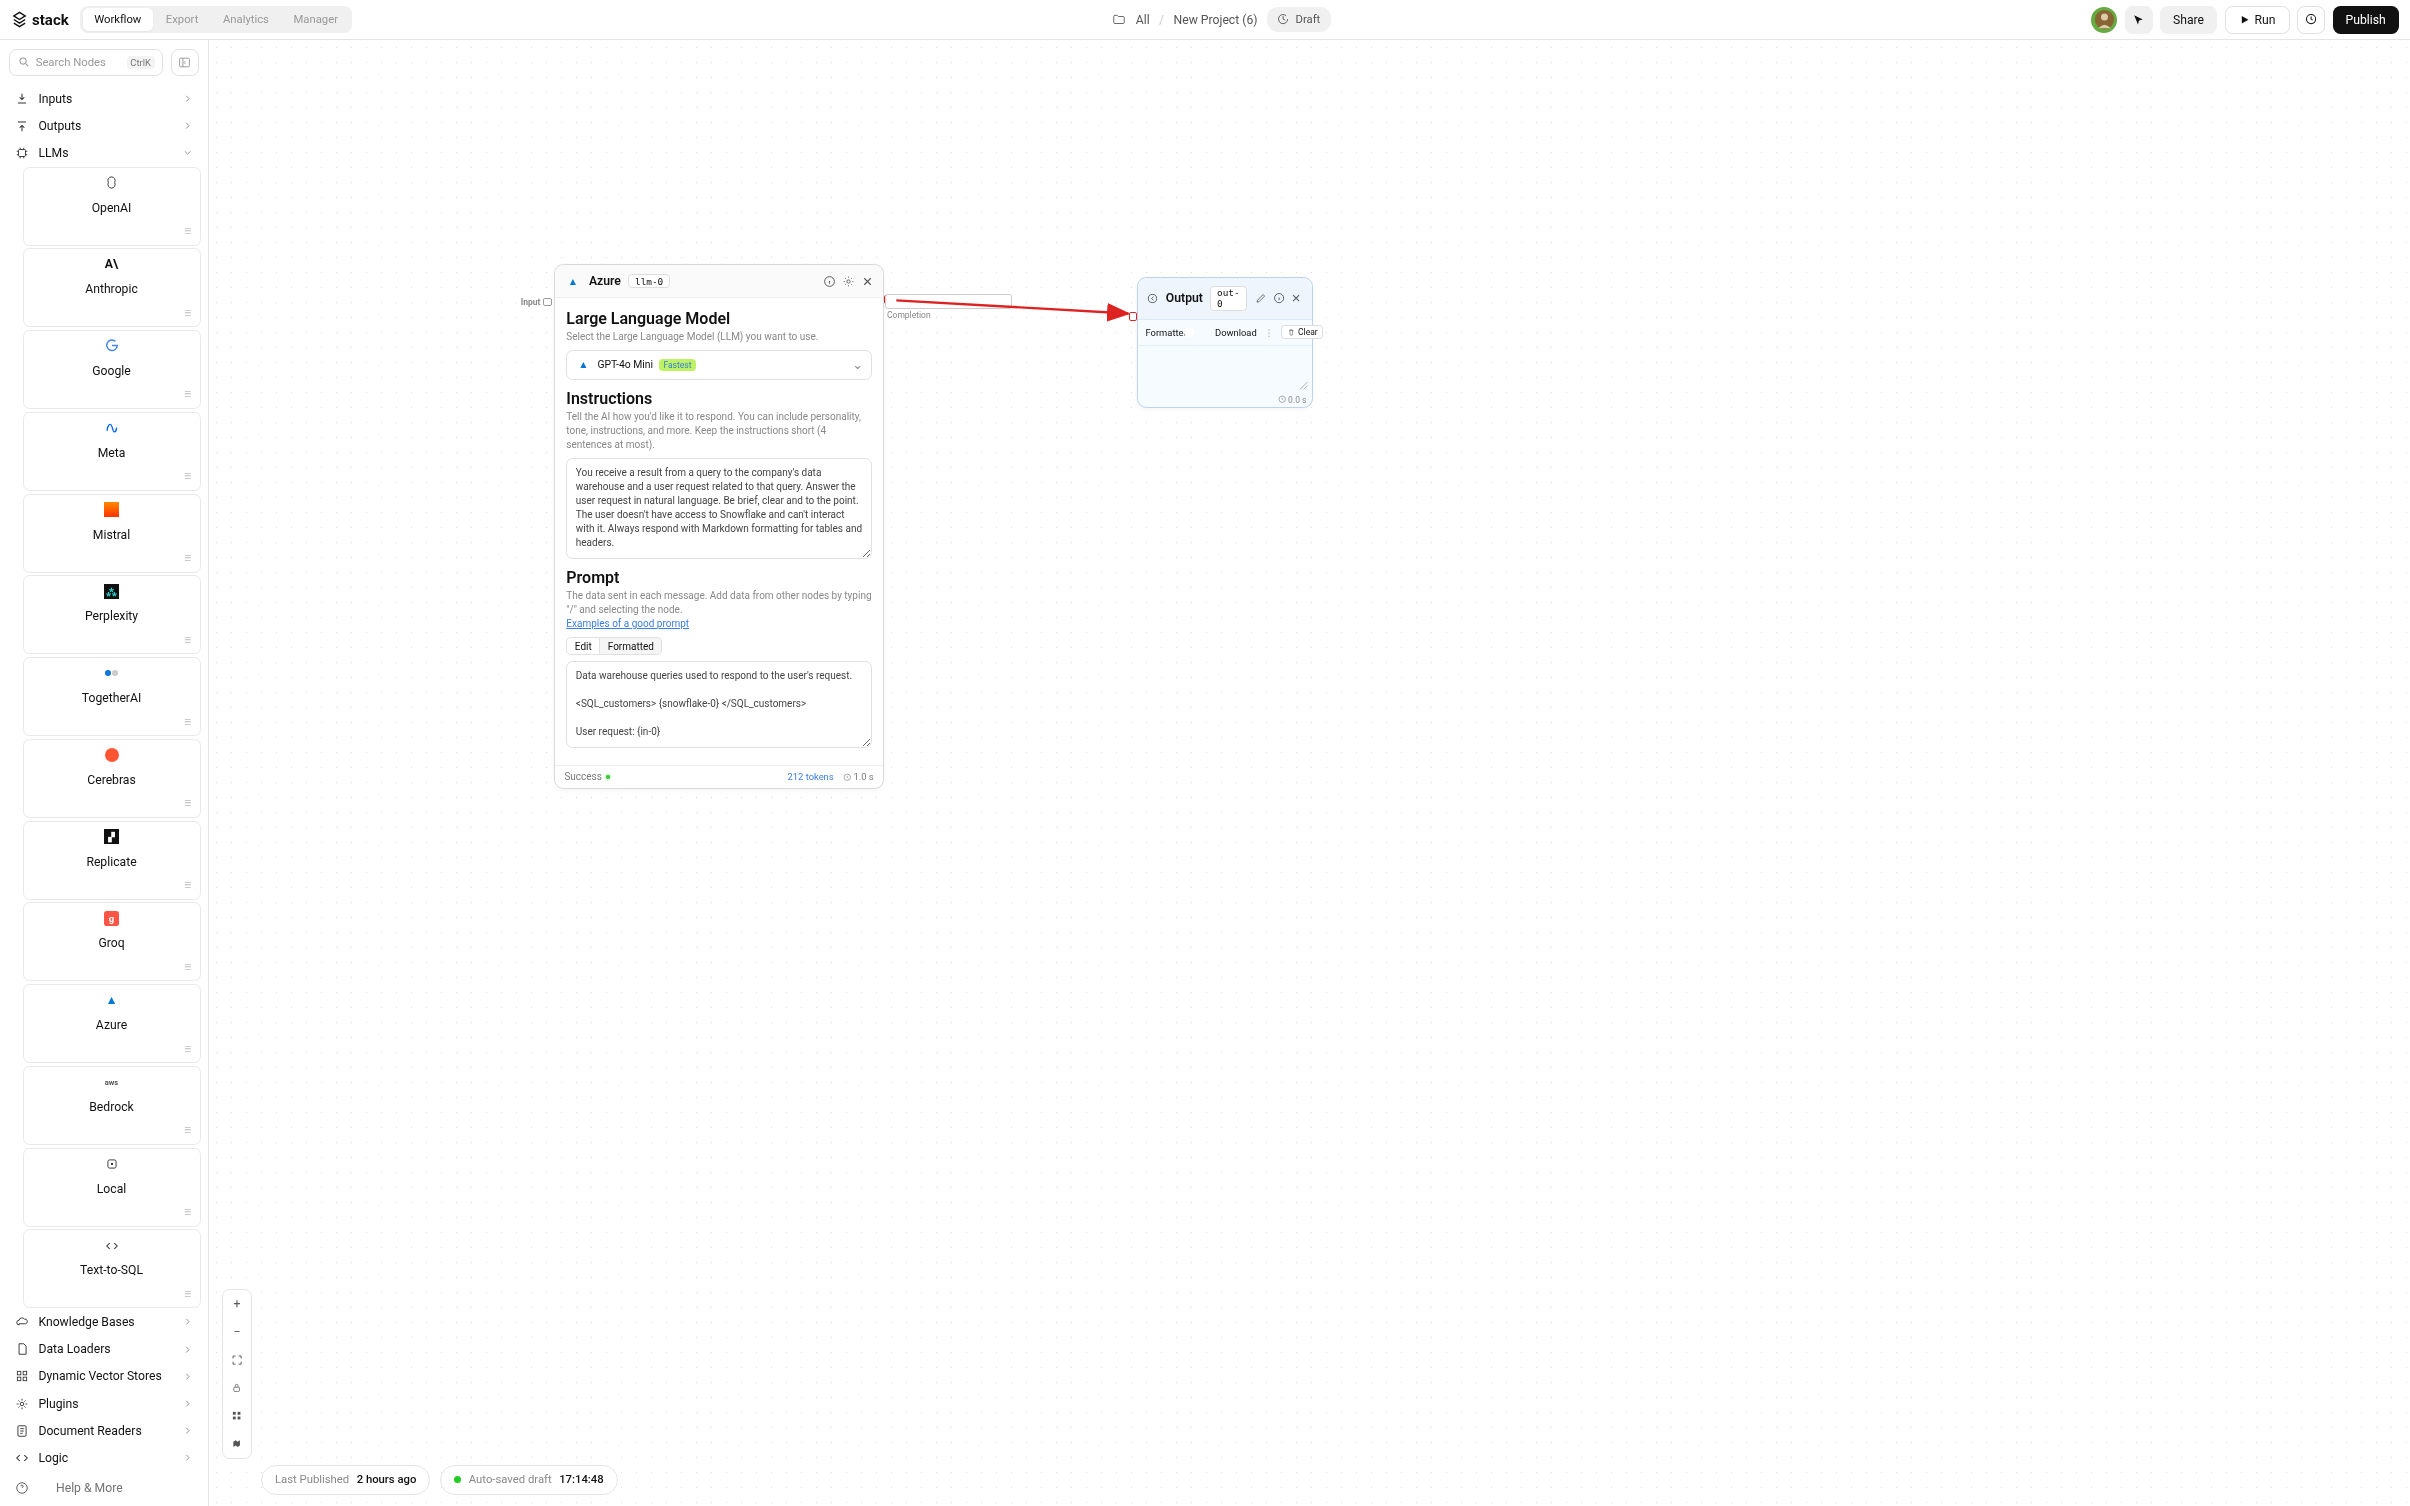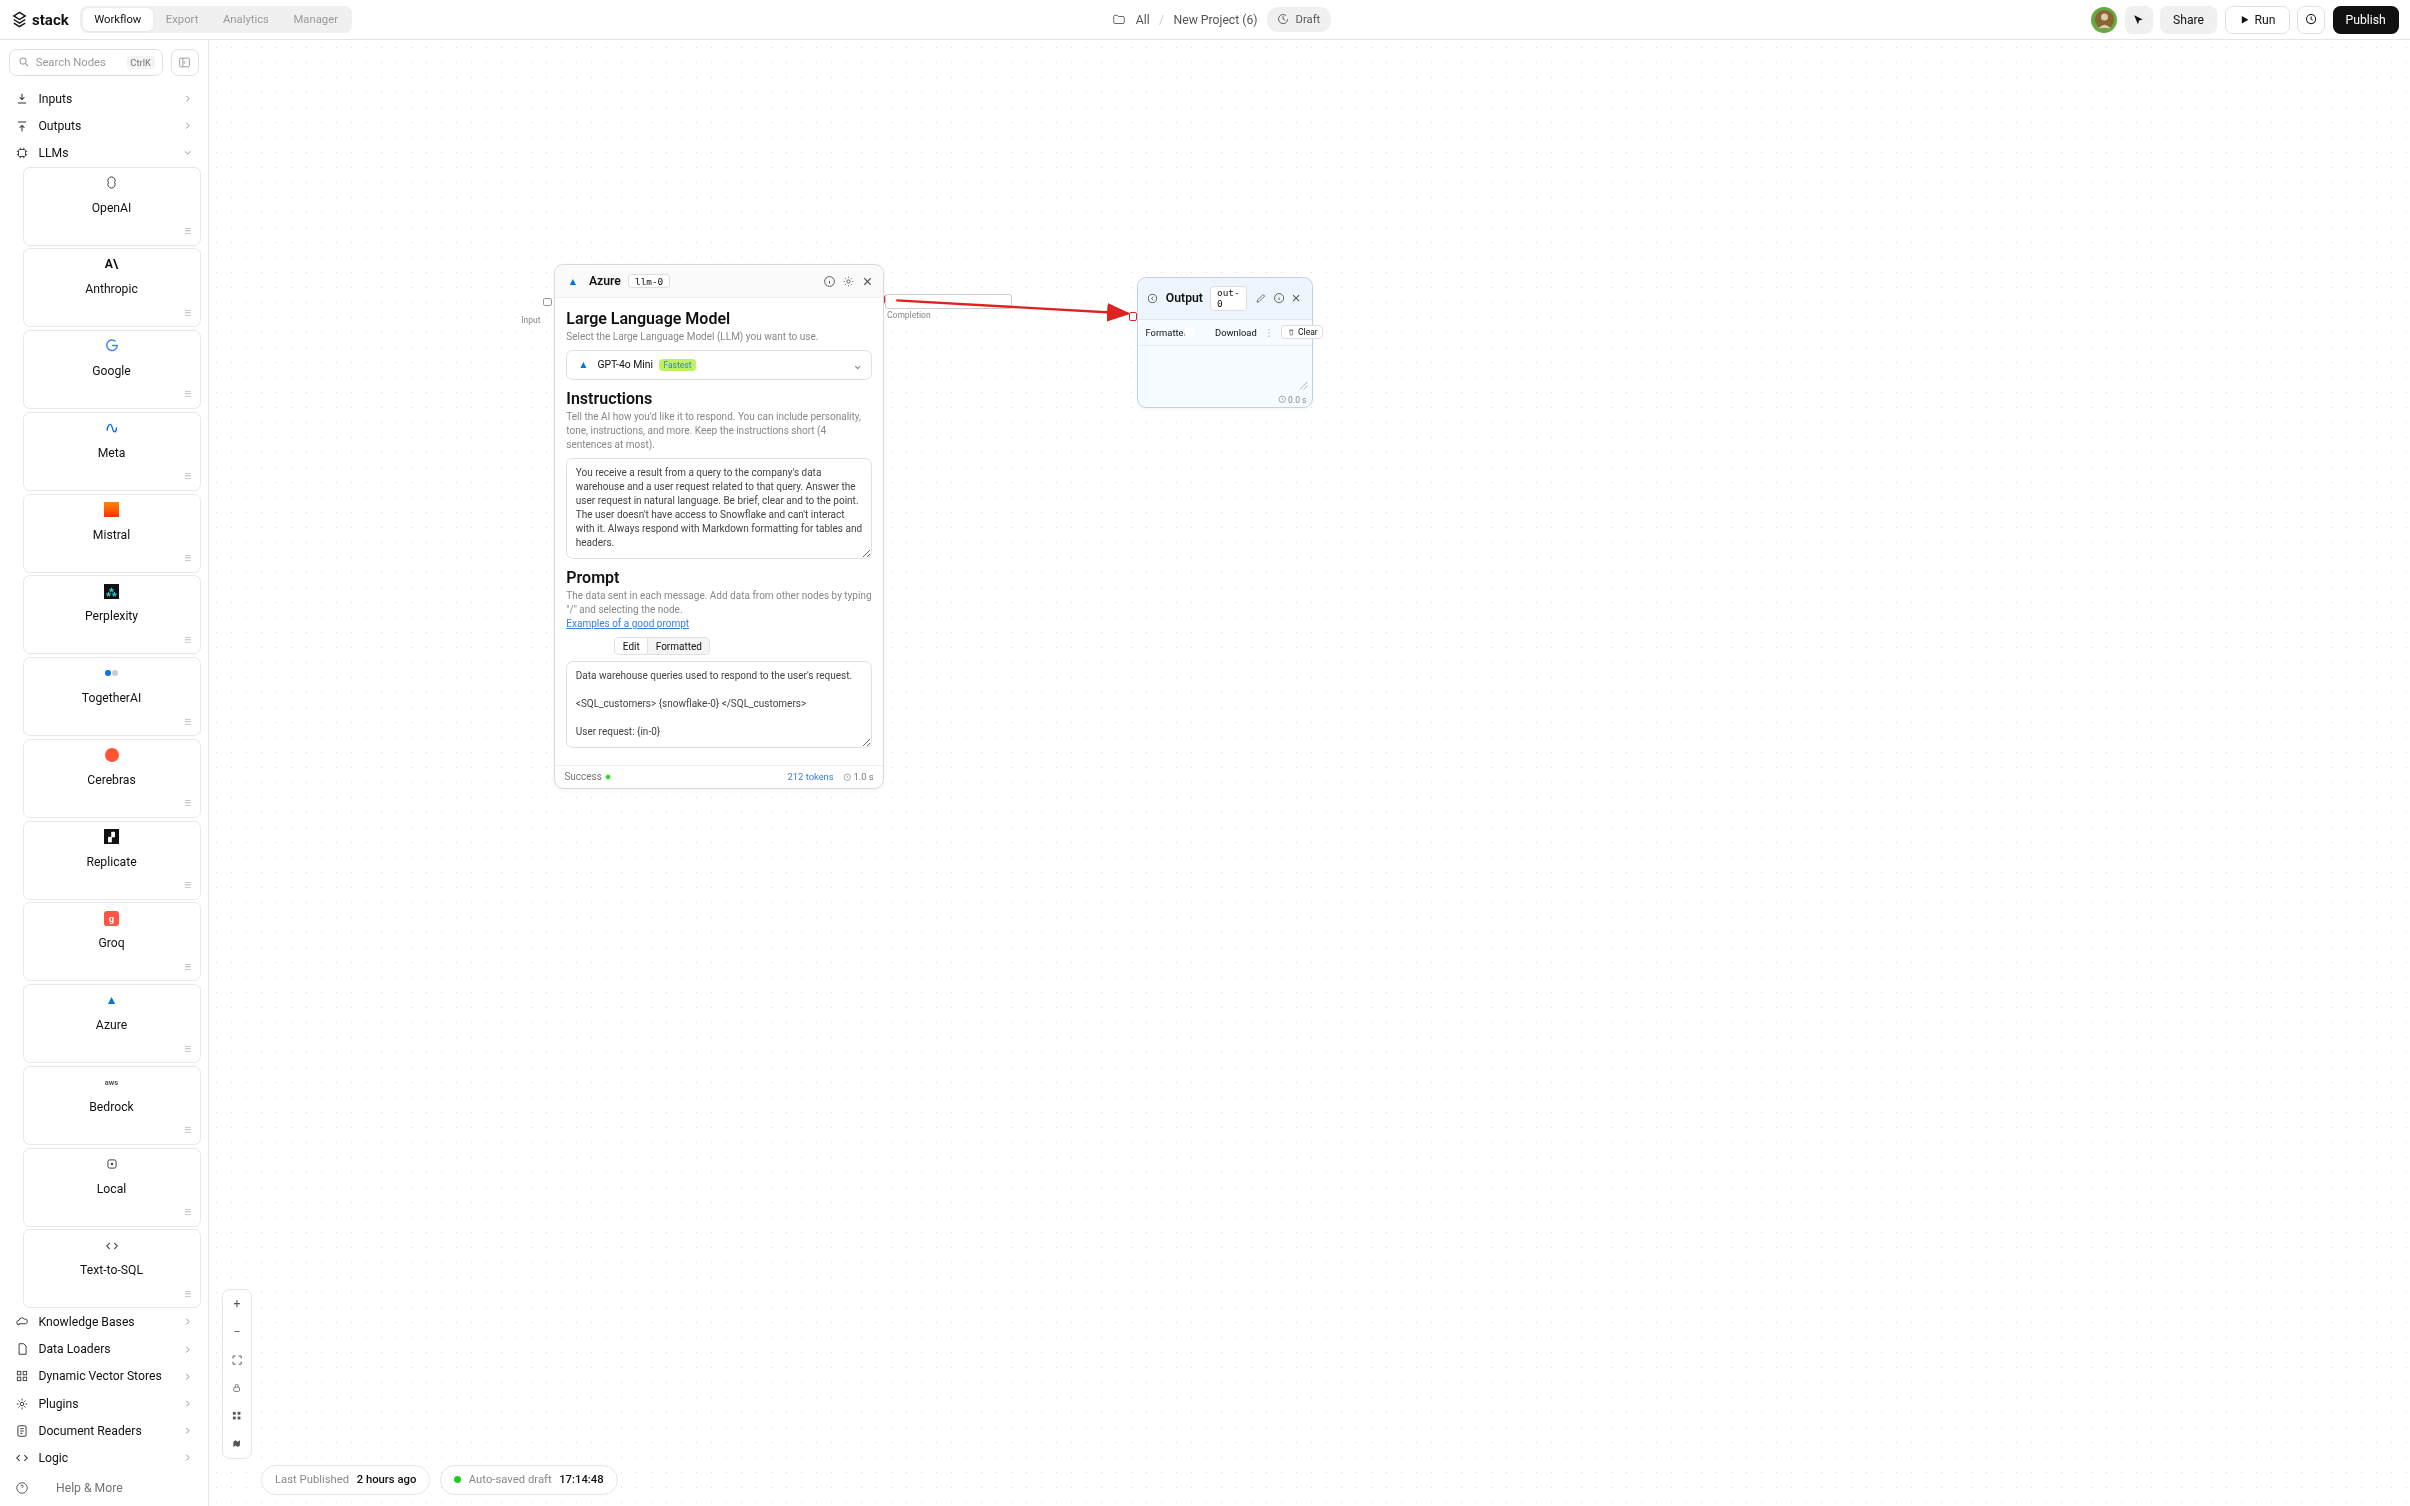--- a/index.html
+++ b/index.html
@@ -60,35 +60,35 @@
 .section-title { font-weight: 600; font-size: 16px; margin-bottom: 1.9px; }
 .section-sub { color: #888; font-size: 10px; margin-bottom: 5.6px; line-height: 1.4; }
 .select-box { border: 0.9px solid #e0e0e0; border-radius: 6.6px; padding: 5.6px 7.5px; display: flex; align-items: center; gap: 5.6px; margin-bottom: 9.4px; font-size:10.4px;}
 .select-box .fast { background: #bef264; color: #3a7ed8; font-size: 8.5px; padding: 0.9px 4.7px; border-radius: 3.8px; }
 .select-box .dd { margin-left: auto; color: #888; font-size:13px;}
 .textarea { border: 0.9px solid #e0e0e0; border-radius: 6.6px; padding: 7.5px 8.5px; font-size: 10px; line-height: 1.4; color: #444; margin-bottom: 9.4px; min-height: 72px; background:#fff; resize: both; overflow:auto;}
 .prompt-link { color: #3a7de0; text-decoration: underline; font-size: 10px;}
 .tab-row { display: flex; gap: 0; margin-top: 5.6px; }
 .tab-btn { font-size: 10px; padding: 2.8px 7.5px; border: 0.9px solid #e0e0e0; background:#f5f5f5;}
 .tab-btn.active { background: #fff; }
-.tab-btn:first-child { border-radius: 4.7px 0 0 4.7px; margin-left: 48px; }
+.tab-btn:first-child { border-radius: 4.7px 0 0 4.7px; }
 .tab-btn:last-child { border-radius: 0 4.7px 4.7px 0; border-left:none;}
 .node-footer { border-top: 0.9px solid #eee; padding: 5.6px 9.4px; display: flex; align-items: center; font-size: 10px; color: #777;}
 .node-footer .succ { display:flex; align-items:center; gap:3.8px;}
 .node-footer .succ-dot { width:4.7px;height:4.7px;background:#3c3;border-radius:50%; box-shadow:0 0 2.8px #3c3;}
 .node-footer .meta { margin-left: auto; display:flex; gap:9.4px; font-size:9.4px;}
 .node-footer .blue { color:#3a7de0;}
 
 .port { position: absolute; width: 8.5px; height: 8.5px; border: 0.9px solid #999; background: #fff; border-radius: 1.9px; }
 .port-label { position:absolute; font-size:8.5px; color:#888; }
 .highlight-port { border: 1.9px solid #d22 !important; padding:1.9px;}
 
 .node-input { left: 118px; top: 254px; width: 221px; height: 17px; border:none; background:transparent; box-shadow:none;}
 .node-input .port { right: -3.8px; top: 3.8px; }
-.node-input .port-label { right: 7.5px; top: 21px;}
+.node-input .port-label { right: 7.5px; top: 3px; font-weight: bold;}
 
 .edge-box { position:absolute; left: 676px; top: 254px; width: 127px; height: 15px; border:0.9px solid #ccc; background:#fff; border-radius:2.8px;}
 .edge-label { position:absolute; left: 678px; top: 270px; font-size:8.5px; color:#888;}
 
 
 .node-output { left: 928px; top: 237px; width: 176px; border-color: #bcd2ee; background:#f6fbff;}
 .node-output .node-header { background:#eef5fd; border-bottom-color:#dce8f5;}
 .out-toolbar { display:flex; align-items:center; gap:5.6px; padding:5.6px 7.5px; font-size:9.4px; border-bottom:0.9px solid #e3edf7;}
 .toggle { width:21px; height:11.3px; background:#2a7de1; border-radius:9.4px; position:relative;}
 .toggle::after { content:''; position:absolute; right:0.9px; top:0.9px; width:9.4px;height:9.4px;background:#fff;border-radius:50%;}

